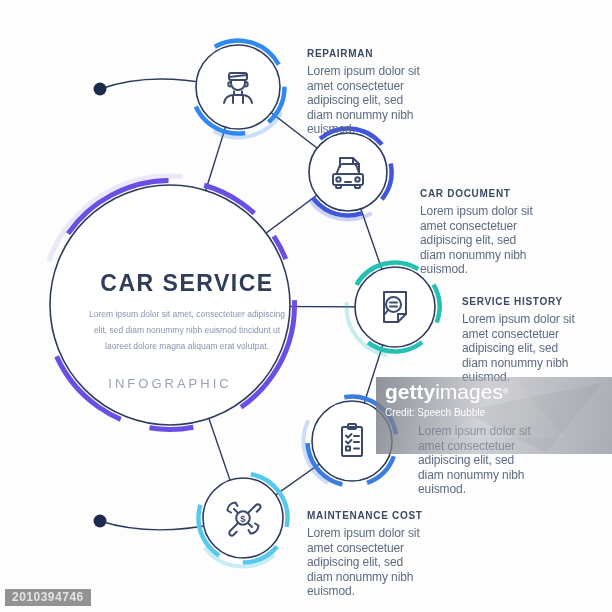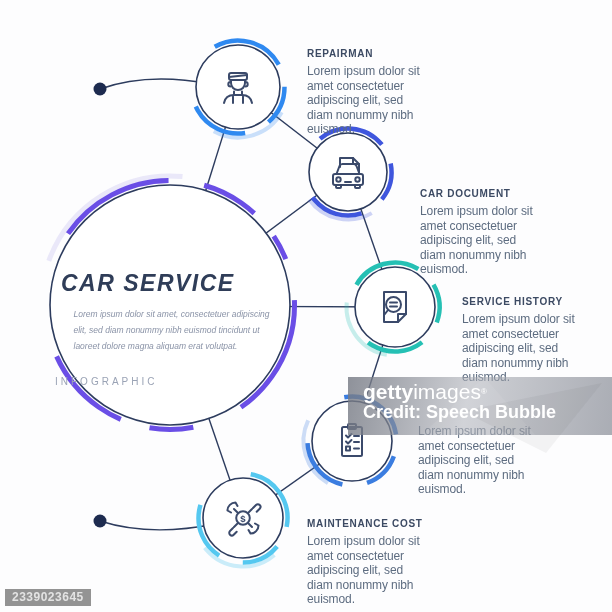--- a/index.html
+++ b/index.html
@@ -11,64 +11,64 @@
   .label{position:absolute;}
   .label h3{
     margin:0;font-size:10px;font-weight:700;letter-spacing:.7px;
     color:#3c4a63;
   }
   .label p{
     margin:5px 0 0 0;font-size:12px;line-height:14.6px;color:#5d6c80;
     width:124px;letter-spacing:-.1px;
   }
   .center-block{
-    position:absolute;left:61px;top:270px;width:230px;text-align:left;font-style:italic;
+    position:absolute;left:72px;top:270px;width:230px;text-align:center;
   }
   .center-block h1{
     margin:0;font-size:23px;font-weight:600;letter-spacing:1.5px;color:#2f3d58;
   }
   .center-block p{
     margin:9px auto 0 auto;width:205px;font-size:8.5px;line-height:16px;
     color:#8a93a7;
   }
   .center-sub{
-    position:absolute;left:55px;top:376px;width:230px;text-align:left;
-    font-size:10px;letter-spacing:3px;color:#9aa3b5;
+    position:absolute;left:55px;top:376px;width:230px;text-align:center;
+    font-size:13px;letter-spacing:3px;color:#9aa3b5;
   }
   .watermark{
-    position:absolute;left:348px;top:377px;right:0;height:58px;
+    position:absolute;left:376px;top:377px;right:0;height:77px;
     background:linear-gradient(100deg,rgba(118,122,132,.82),rgba(168,171,179,.55) 45%,rgba(138,142,152,.72));
-    color:#fff;padding-left:15px;box-sizing:border-box;overflow:visible;
+    color:#fff;padding-left:9px;box-sizing:border-box;overflow:visible;
   }
   .wm-poly1{
     position:absolute;left:70px;top:0;width:120px;height:61px;
     background:rgba(255,255,255,.07);
     clip-path:polygon(0 100%,55% 0,100% 100%);
   }
   .wm-poly2{
     position:absolute;right:10px;top:6px;width:140px;height:70px;
     background:rgba(60,60,70,.06);
     clip-path:polygon(0 40%,100% 0,60% 100%);
   }
   .wm-brand{position:relative;margin-top:3px;font-size:21px;line-height:24px;}
   .wm-bold{font-weight:700;}
   .wm-light{font-weight:400;}
   .wm-reg{font-size:8px;vertical-align:top;}
-  .wm-credit{position:relative;font-size:18px;font-weight:700;line-height:17px;}
+  .wm-credit{position:relative;font-size:10px;font-weight:400;line-height:17px;}
   .image-id{
     position:absolute;left:5px;top:589px;
     background:rgba(132,132,132,.88);color:#e3e3e3;
     font-size:12px;font-weight:700;letter-spacing:.5px;
     padding:1px 7px 2px 7px;
   }
   .lbl-repairman{left:307px;top:48px;}
   .lbl-cardoc{left:420px;top:147px;margin-top:41px;}
   .lbl-servhist{left:462px;top:296px;}
   .lbl-checklist{left:418px;top:424px;}
-  .lbl-maint{left:307px;top:510px;margin-top:8px;}
+  .lbl-maint{left:307px;top:510px;}
 </style>
 </head>
 <body>
 
 <div class="stage">
 
   <svg class="art" width="612" height="612" viewBox="0 0 612 612">
 
     <g stroke="#2d3c5e" stroke-width="1.4" fill="none">
       <path d="M100 89 Q148 72 210 84"></path>
@@ -201,15 +201,15 @@
     <p>Lorem ipsum dolor sit amet consectetuer adipiscing elit, sed diam nonummy nibh euismod.</p>
   </div>
 
   <div class="watermark">
     <div class="wm-poly1"></div>
     <div class="wm-poly2"></div>
     <div class="wm-brand"><span class="wm-bold">getty</span><span class="wm-light">images</span><sup class="wm-reg">®</sup></div>
     <div class="wm-credit">Credit: Speech Bubble</div>
   </div>
 
-  <div class="image-id">2339023645</div>
+  <div class="image-id">2010394746</div>
 
 </div>
 
 </body></html>

